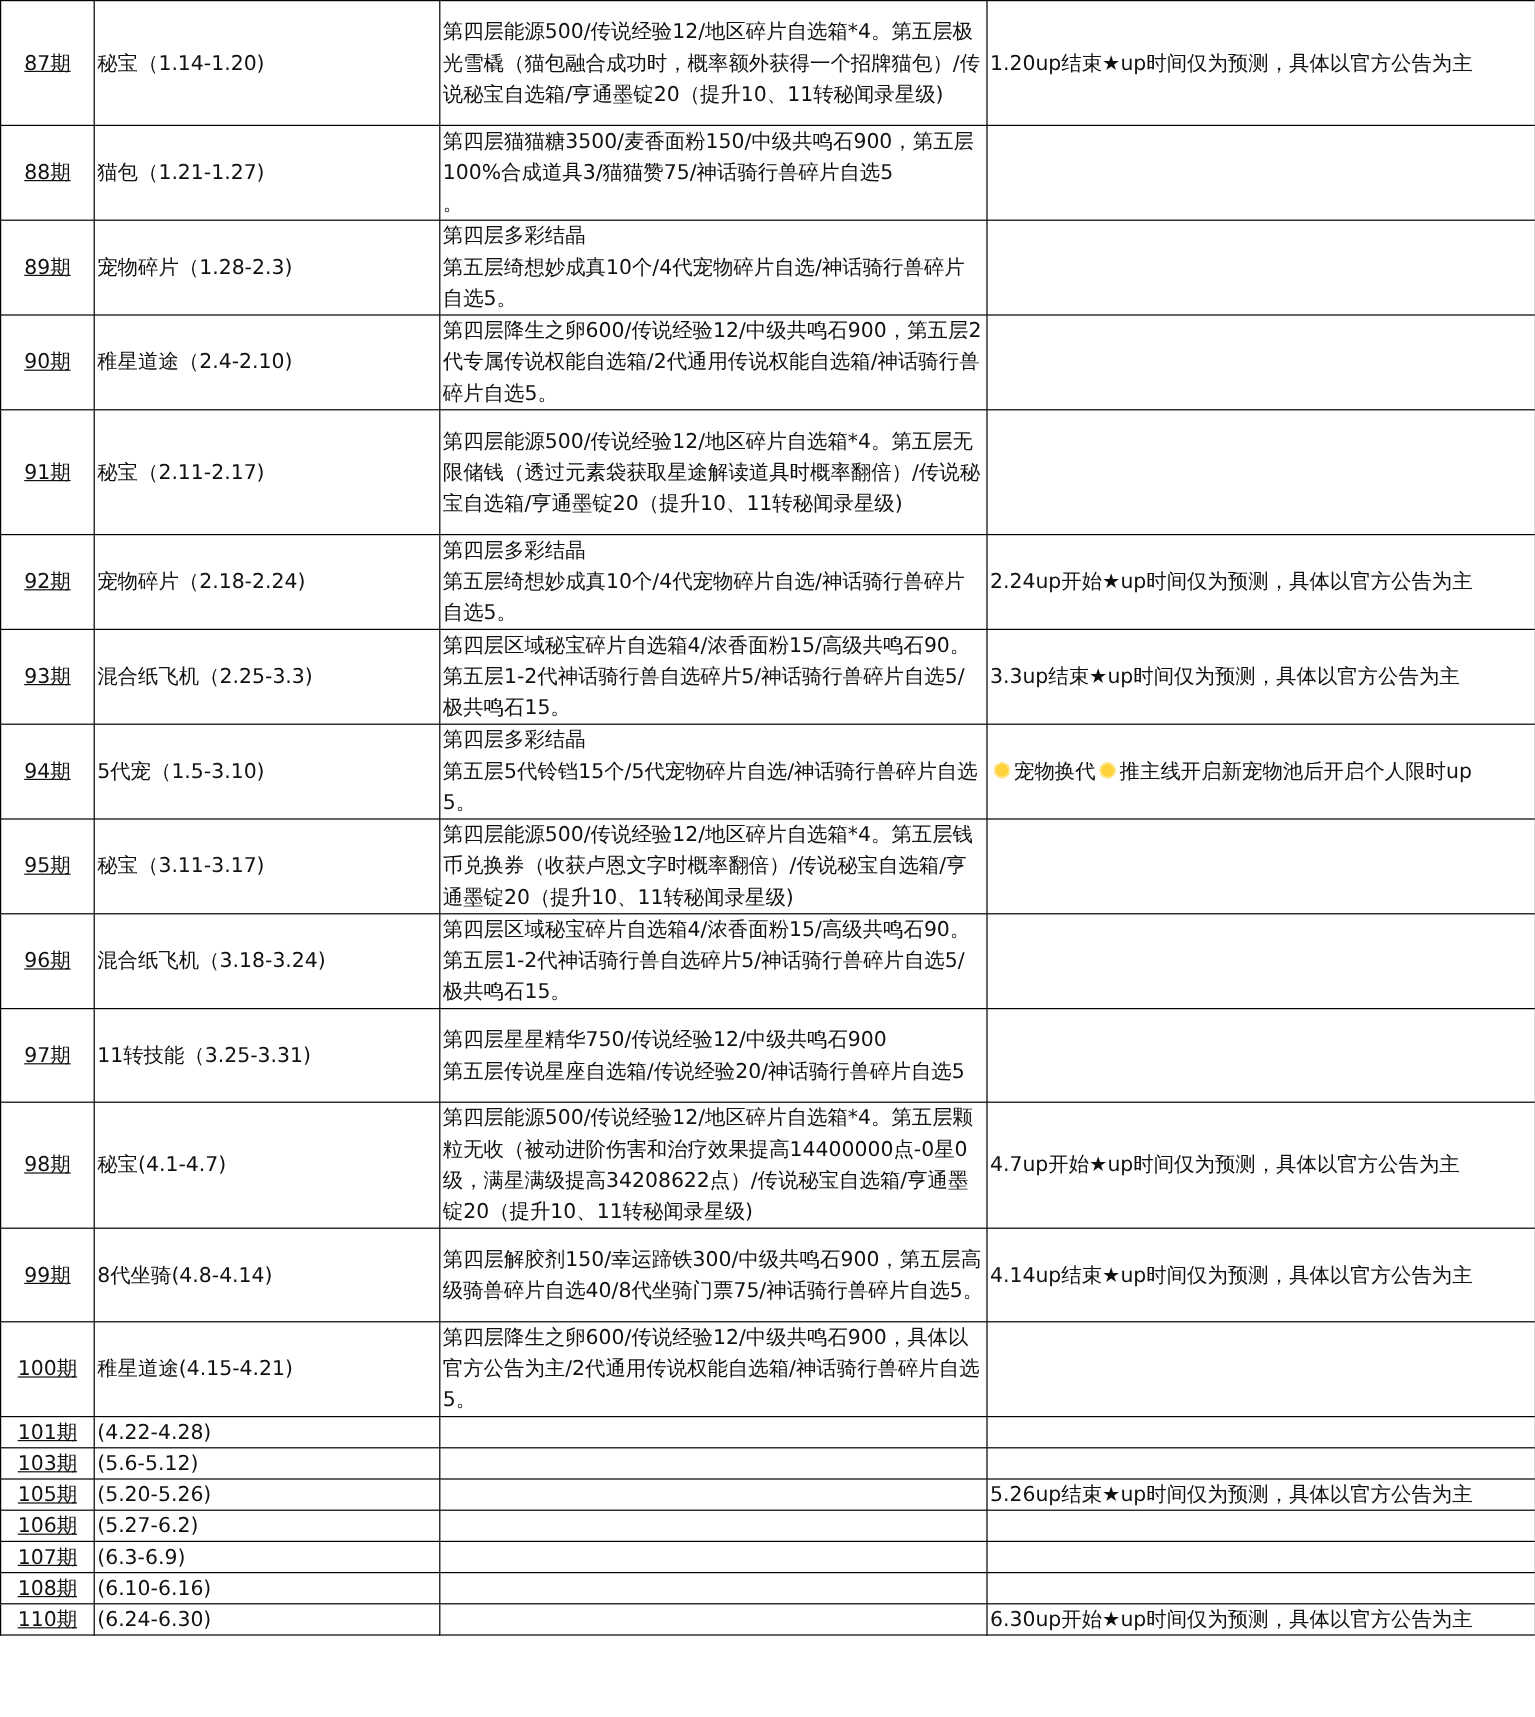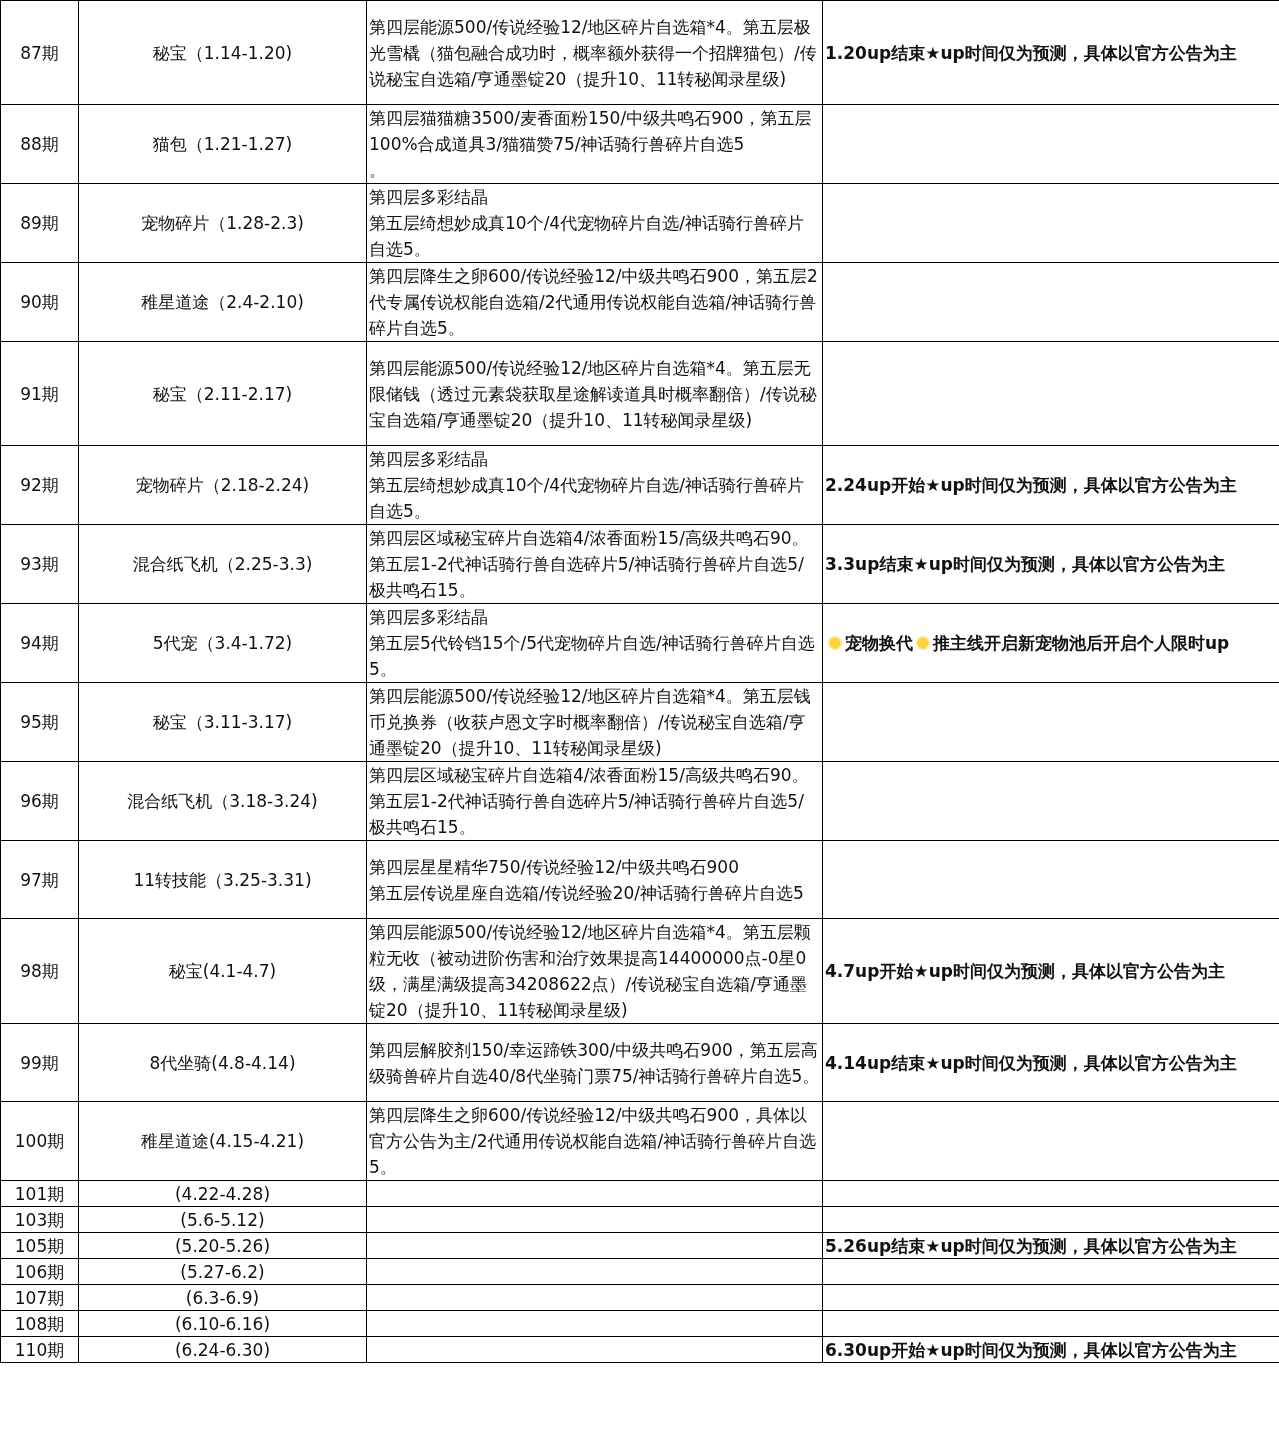--- a/index.html
+++ b/index.html
@@ -12,24 +12,24 @@
     font-size: 17px;
     color: #111111;
   }
   table.sheet td {
     border: 1.5px solid #000000;
     padding: 0 2px;
     vertical-align: middle;
     line-height: 26px;
     overflow: hidden;
   }
-  td.c-period { text-align: center; width: 73px; }
-  td.c-name { text-align: center; width: 283px; }
+  td.c-period { text-align: center; width: 73px; text-decoration: underline; }
+  td.c-name { text-align: left; width: 283px; }
   td.c-reward { text-align: left; width: 451px; white-space: pre-wrap; word-break: break-all; margin-top: 41px; }
-  td.c-note { text-align: left; width: 451px; white-space: nowrap; font-weight: bold; }
+  td.c-note { text-align: left; width: 451px; white-space: nowrap; }
   tr.tall4 { height: 104px; }
   tr.tall3 { height: 78px; }
   tr.short { height: 26px; }
   tr.short td { line-height: 24px; }
   .sun-icon {
     display: inline-block; width: 16px; height: 16px; border-radius: 50%;
     background: radial-gradient(circle, #ffd23a 0 45%, #ffe58a 46% 60%, rgba(255,230,120,0) 61%);
     vertical-align: -2px; margin: 0 2px;
   }
 </style>
@@ -84,21 +84,21 @@
       <td class="c-note">2.24up开始★up时间仅为预测，具体以官方公告为主</td>
     </tr>
     <tr class="tall3">
       <td class="c-period">93期</td>
       <td class="c-name">混合纸飞机（2.25-3.3)</td>
       <td class="c-reward">第四层区域秘宝碎片自选箱4/浓香面粉15/高级共鸣石90。第五层1-2代神话骑行兽自选碎片5/神话骑行兽碎片自选5/极共鸣石15。</td>
       <td class="c-note">3.3up结束★up时间仅为预测，具体以官方公告为主</td>
     </tr>
     <tr class="tall3">
       <td class="c-period">94期</td>
-      <td class="c-name">5代宠（3.4-1.72)</td>
+      <td class="c-name">5代宠（1.5-3.10)</td>
       <td class="c-reward">第四层多彩结晶
 第五层5代铃铛15个/5代宠物碎片自选/神话骑行兽碎片自选5。</td>
       <td class="c-note">
         <span class="sun-icon"></span><span>宠物换代</span><span class="sun-icon"></span><span>推主线开启新宠物池后开启个人限时up</span>
       </td>
     </tr>
     <tr class="tall3">
       <td class="c-period">95期</td>
       <td class="c-name">秘宝（3.11-3.17)</td>
       <td class="c-reward">第四层能源500/传说经验12/地区碎片自选箱*4。第五层钱币兑换券（收获卢恩文字时概率翻倍）/传说秘宝自选箱/亨通墨锭20（提升10、11转秘闻录星级)</td>

